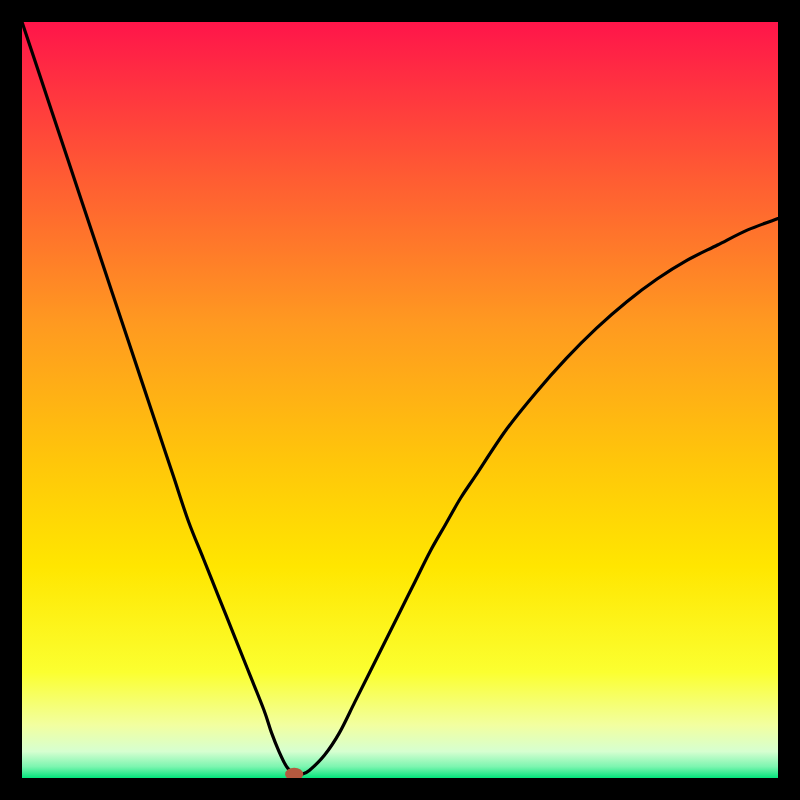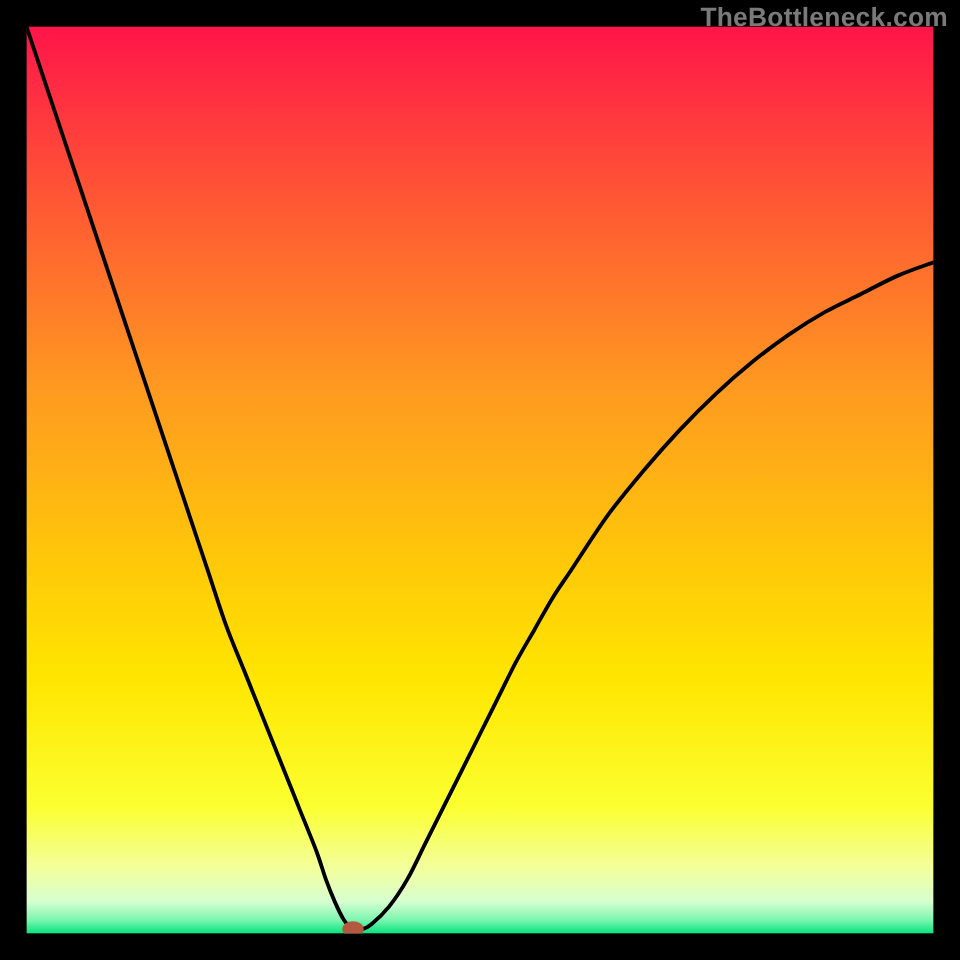--- a/index.html
+++ b/index.html
@@ -52,14 +52,13 @@
         <stop offset="0.93" stop-color="#f2ffa0"></stop>
         <stop offset="0.965" stop-color="#d6ffd0"></stop>
         <stop offset="0.985" stop-color="#7cf5b0"></stop>
         <stop offset="1.0" stop-color="#04e47c"></stop>
       </linearGradient>
     </defs>
     <rect x="0" y="0" width="756" height="756" fill="url(#bg)"></rect>
     <path id="curve" fill="none" stroke="#000" stroke-width="3.2" stroke-linecap="round" stroke-linejoin="round" d="M 0.00 0.00 C 2.52 7.56, 10.08 30.24, 15.12 45.36 C 20.16 60.48, 25.20 75.60, 30.24 90.72 C 35.28 105.84, 40.32 120.96, 45.36 136.08 C 50.40 151.20, 55.44 166.32, 60.48 181.44 C 65.52 196.56, 70.56 211.68, 75.60 226.80 C 80.64 241.92, 85.68 257.04, 90.72 272.16 C 95.76 287.28, 100.80 302.40, 105.84 317.52 C 110.88 332.64, 115.92 347.76, 120.96 362.88 C 126.00 378.00, 131.04 393.12, 136.08 408.24 C 141.12 423.36, 146.16 438.48, 151.20 453.60 C 156.24 468.72, 161.28 485.10, 166.32 498.96 C 171.36 512.82, 176.40 524.16, 181.44 536.76 C 186.48 549.36, 191.52 561.96, 196.56 574.56 C 201.60 587.16, 206.64 599.76, 211.68 612.36 C 216.72 624.96, 221.76 637.56, 226.80 650.16 C 231.84 662.76, 238.14 677.88, 241.92 687.96 C 245.70 698.04, 246.96 703.71, 249.48 710.64 C 252.00 717.57, 254.52 723.87, 257.04 729.54 C 259.56 735.21, 262.08 740.88, 264.60 744.66 C 267.12 748.44, 269.64 750.96, 272.16 752.22 C 274.68 753.48, 277.20 752.85, 279.72 752.22 C 282.24 751.59, 283.50 751.59, 287.28 748.44 C 291.06 745.29, 297.36 739.62, 302.40 733.32 C 307.44 727.02, 312.48 719.46, 317.52 710.64 C 322.56 701.82, 327.60 690.48, 332.64 680.40 C 337.68 670.32, 342.72 660.24, 347.76 650.16 C 352.80 640.08, 357.84 630.00, 362.88 619.92 C 367.92 609.84, 372.96 599.76, 378.00 589.68 C 383.04 579.60, 388.08 569.52, 393.12 559.44 C 398.16 549.36, 403.20 538.65, 408.24 529.20 C 413.28 519.75, 418.32 511.56, 423.36 502.74 C 428.40 493.92, 433.44 484.47, 438.48 476.28 C 443.52 468.09, 446.04 464.94, 453.60 453.60 C 461.16 442.26, 473.76 422.10, 483.84 408.24 C 493.92 394.38, 504.00 382.41, 514.08 370.44 C 524.16 358.47, 534.24 347.13, 544.32 336.42 C 554.40 325.71, 564.48 315.63, 574.56 306.18 C 584.64 296.73, 594.72 287.91, 604.80 279.72 C 614.88 271.53, 624.96 263.97, 635.04 257.04 C 645.12 250.11, 655.20 243.81, 665.28 238.14 C 675.36 232.47, 685.44 228.06, 695.52 223.02 C 705.60 217.98, 715.68 212.31, 725.76 207.90 C 735.84 203.49, 750.96 198.45, 756.00 196.56 "></path>
     <ellipse id="marker" rx="9" ry="6.5" fill="#b4593f" cx="272.16" cy="752.22"></ellipse>
   </svg>
-  <div class="watermark">TheBottleneck.com</div>
 </div>
 
 </body></html>

